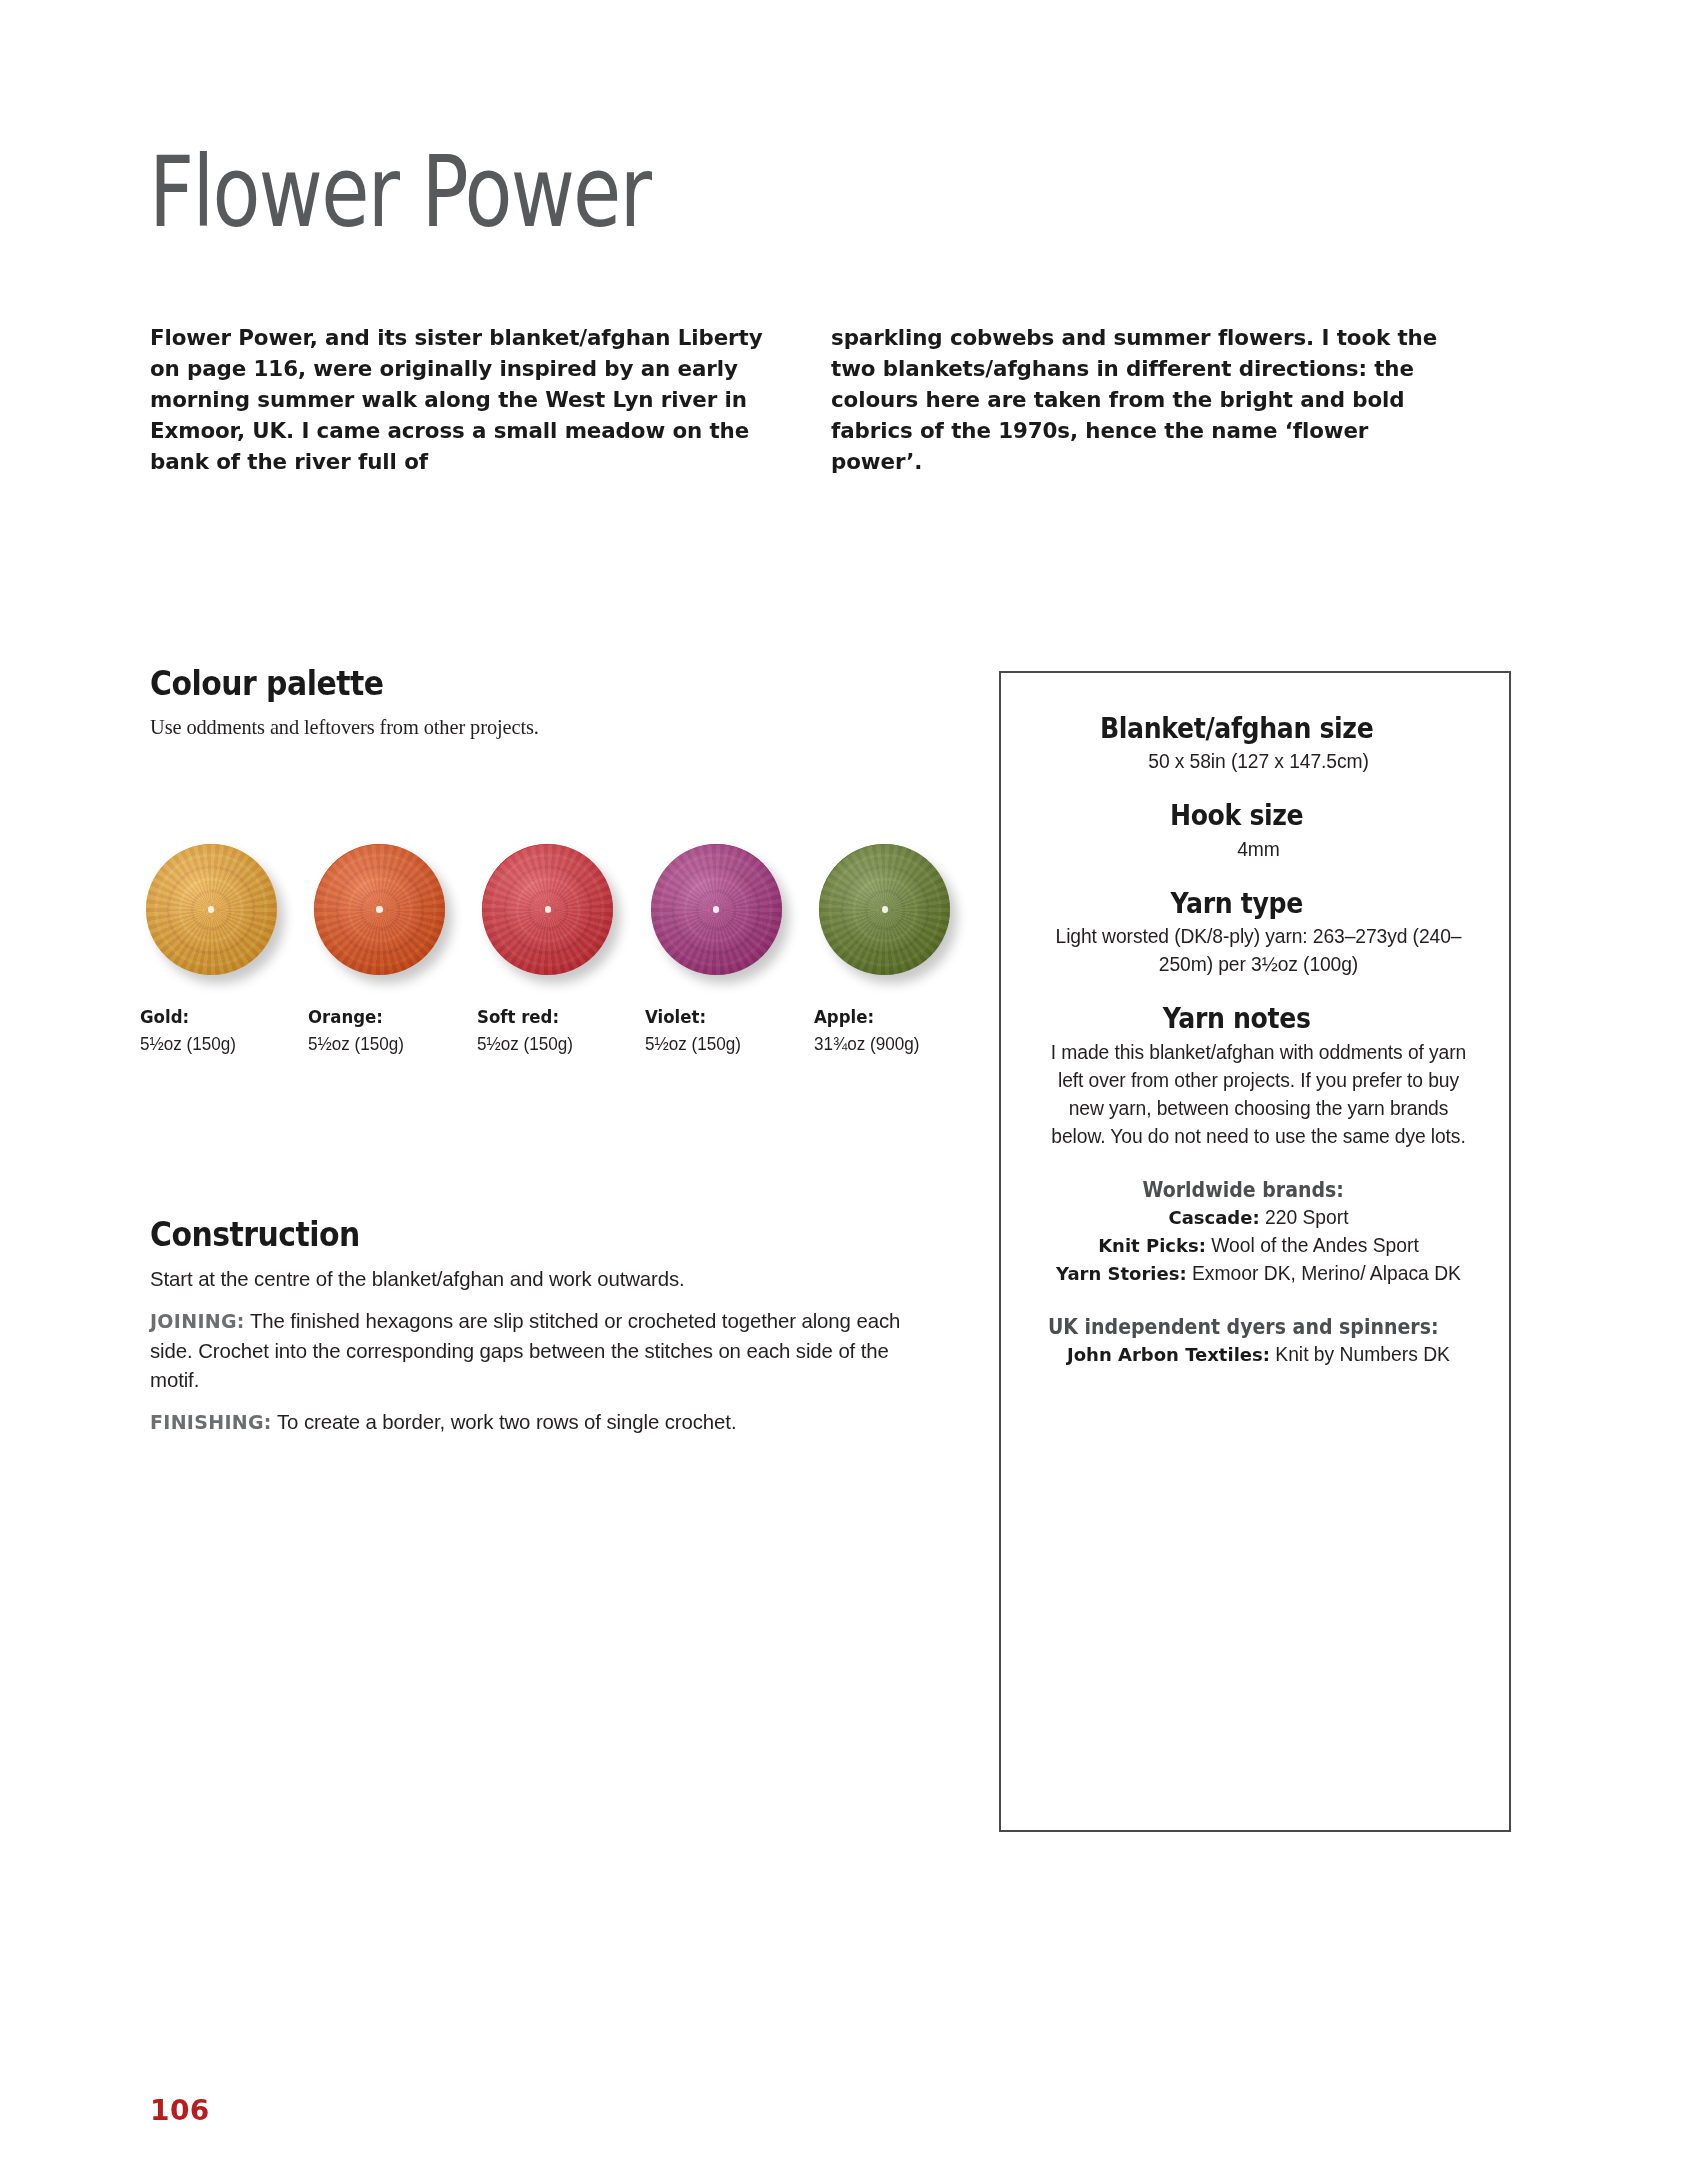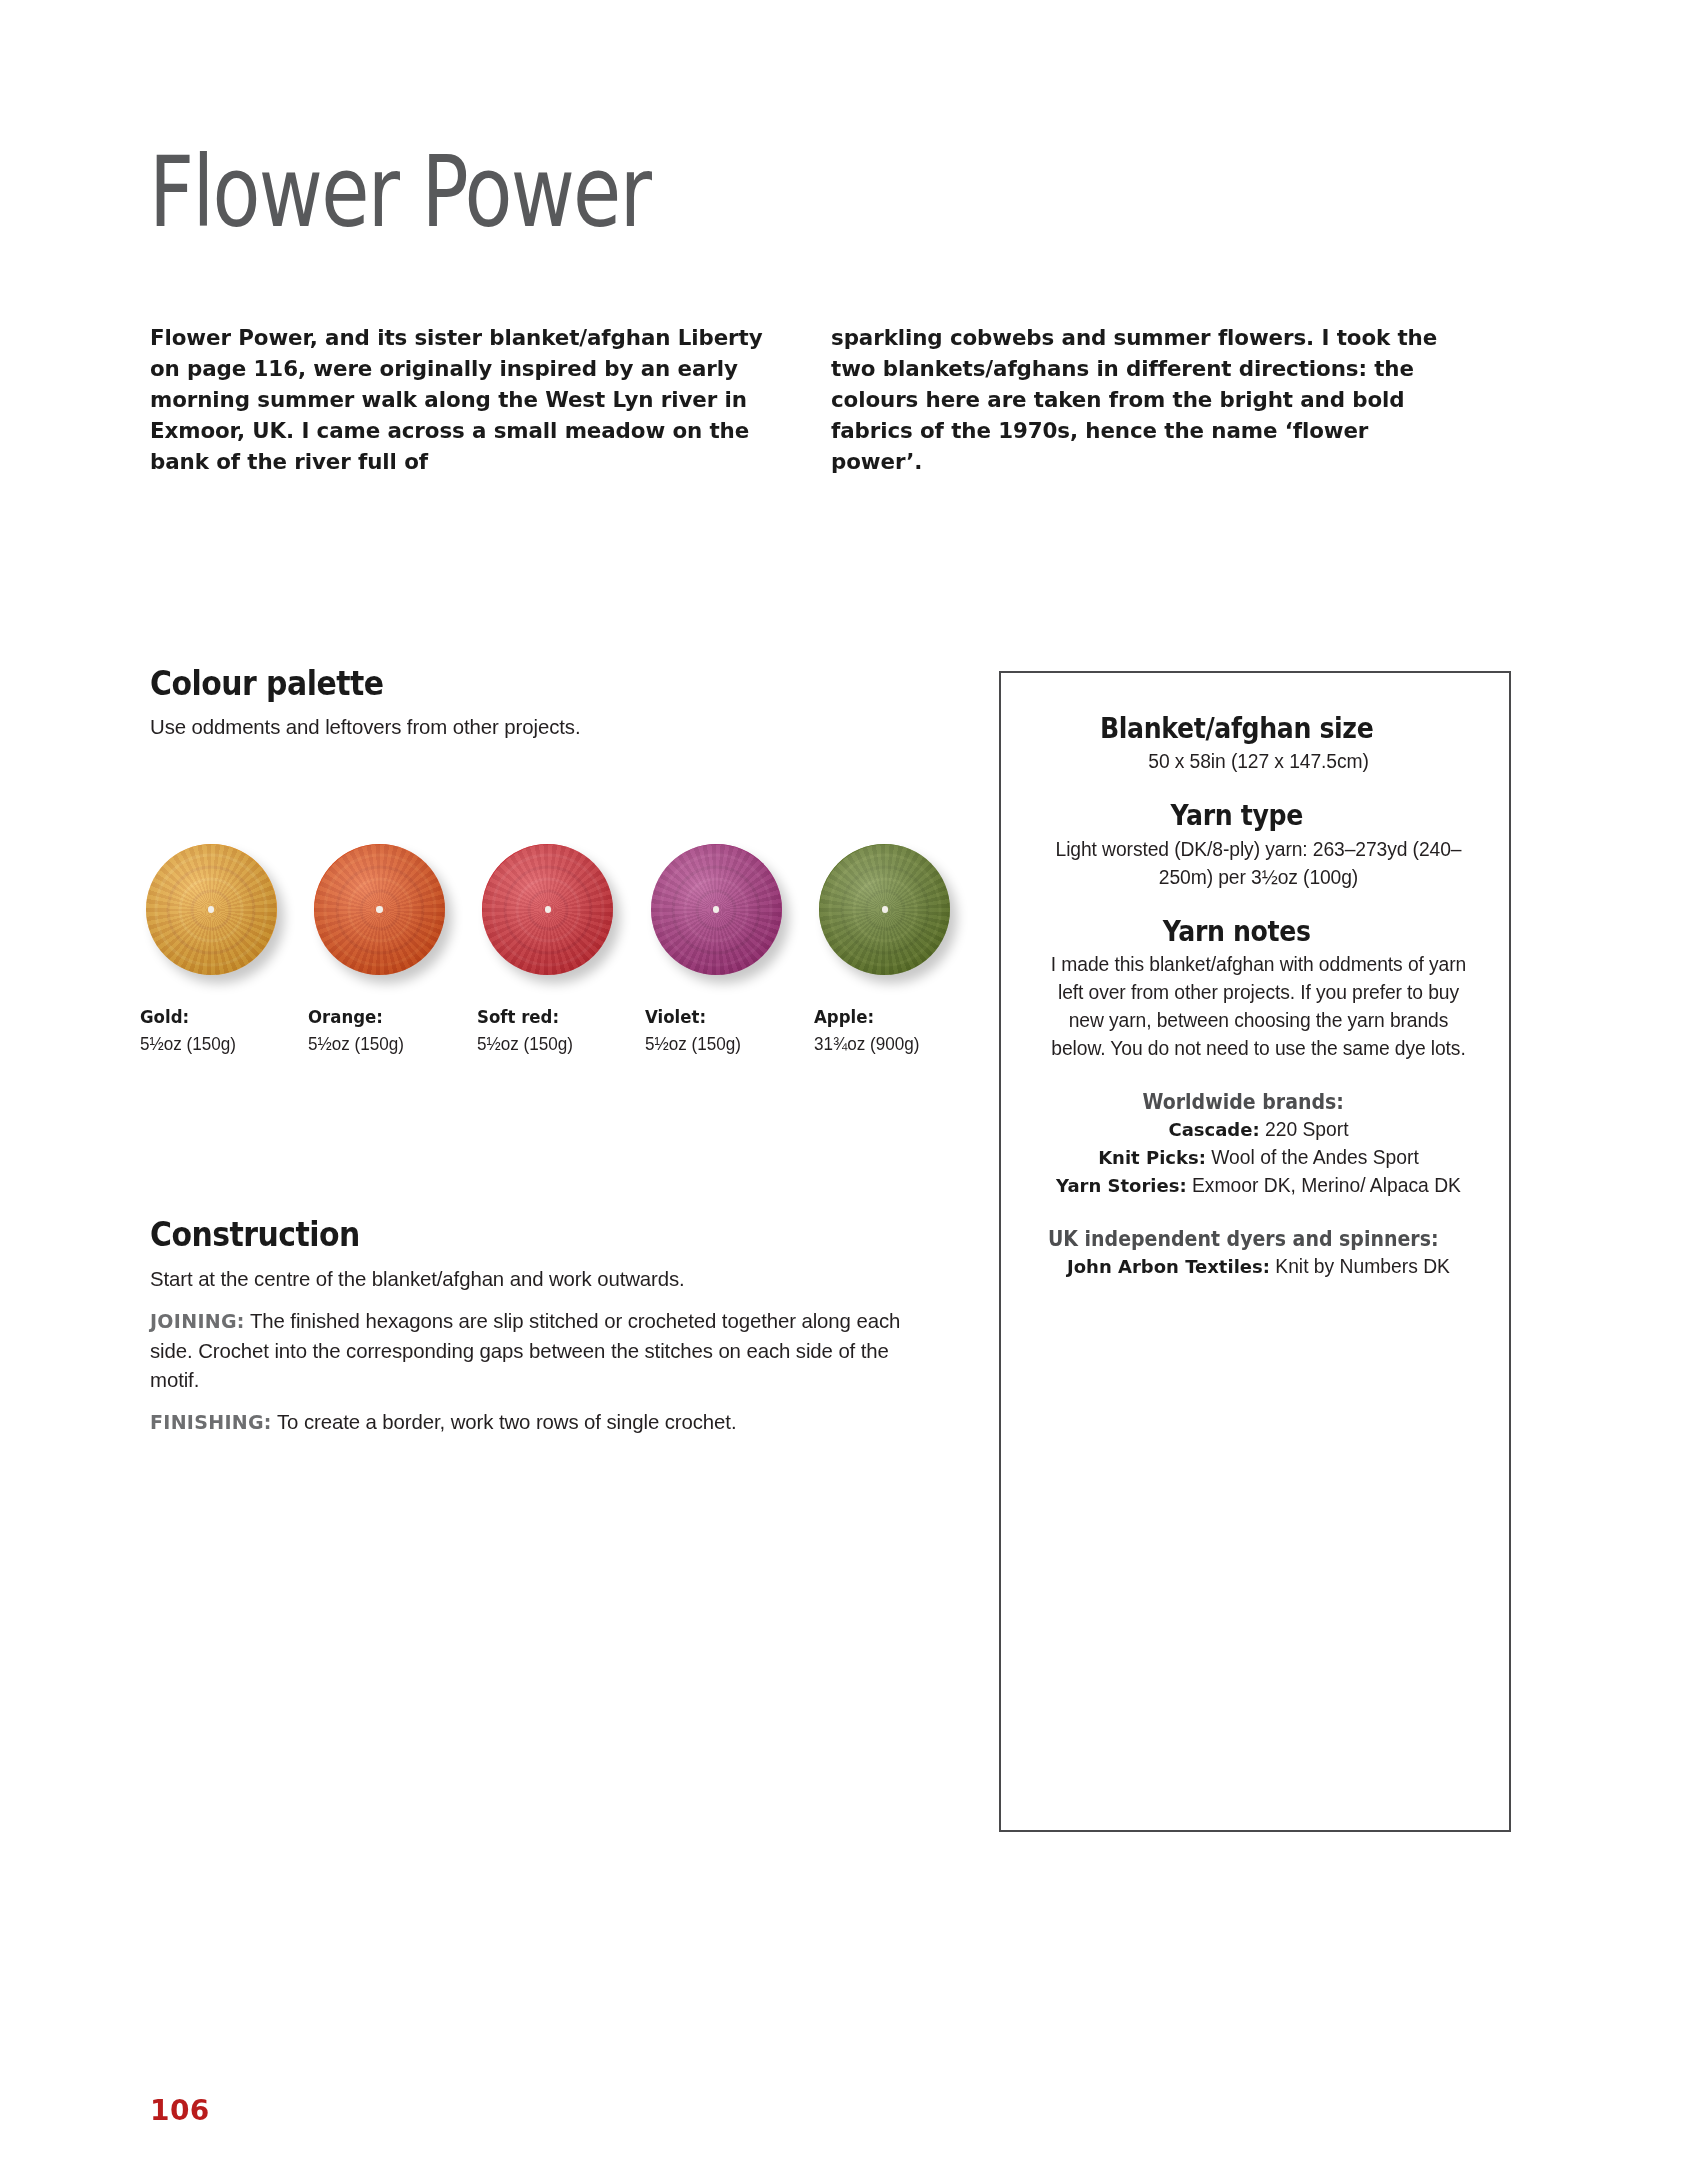--- a/index.html
+++ b/index.html
@@ -79,20 +79,21 @@
 
   
   .palette-block {
     position: absolute;
     left: 150px;
     top: 642px;
     width: 786px;
   }
   .palette-sub {
     margin-top: 11.2px;
+    font-family: Liberation Serif, serif;
   }
 
   
   .swatch-row {
     position: absolute;
     left: 140px;
     top: 820px;
     width: 842px;
     display: flex;
   }
@@ -351,20 +352,24 @@
     </div>
   </div>
 
   <div class="info-box">
     <div class="info-inner">
       <div class="info-group">
         <div class="info-head">Blanket/afghan size</div>
         <div class="info-body">50 x 58in (127 x 147.5cm)</div>
       </div>
       <div class="info-group">
+        <div class="info-head">Hook size</div>
+        <div class="info-body">4mm</div>
+      </div>
+      <div class="info-group">
         <div class="info-head">Yarn type</div>
         <div class="info-body">Light worsted (DK/8-ply) yarn: 263–273yd (240–250m) per 3½oz (100g)</div>
       </div>
       <div class="info-group">
         <div class="info-head">Yarn notes</div>
         <div class="info-body">I made this blanket/afghan with oddments of yarn left over from other projects. If you prefer to buy new yarn, between choosing the yarn brands below. You do not need to use the same dye lots.</div>
       </div>
       <div class="info-group">
         <div class="brand-head">Worldwide brands:</div>
         <div id="worldwide-list">

